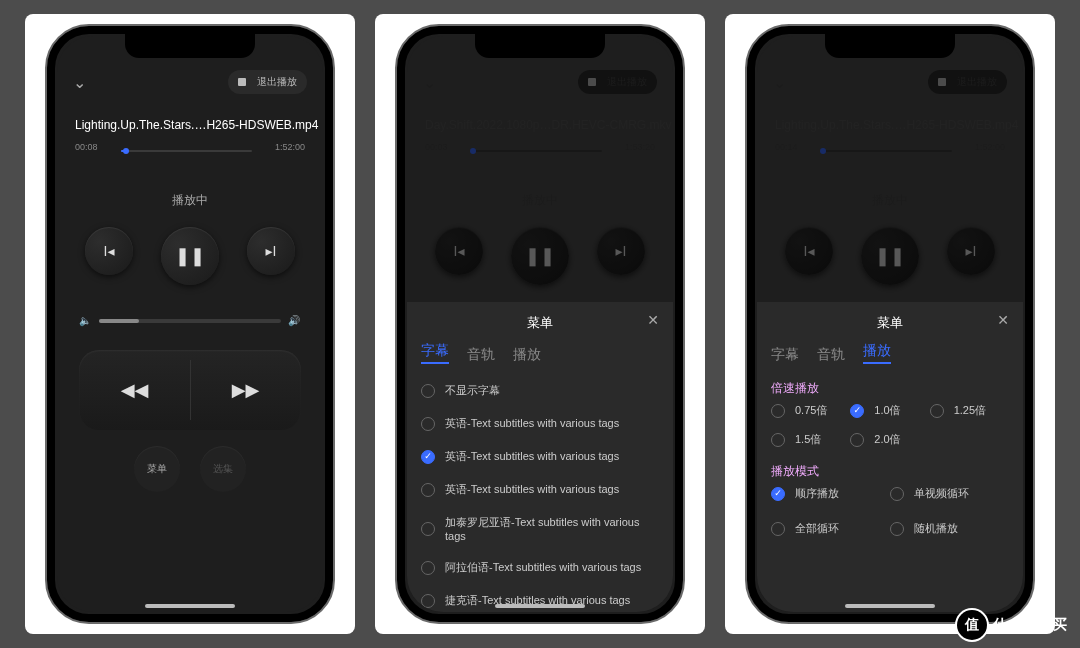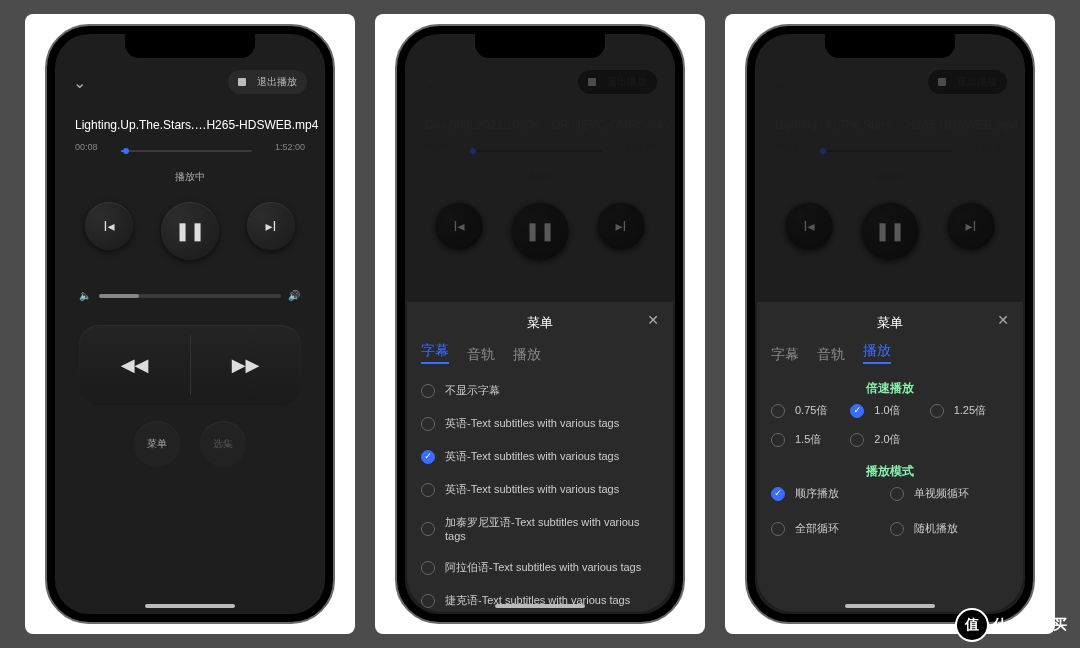--- a/index.html
+++ b/index.html
@@ -122,23 +122,23 @@
     position: absolute;
     right: -3px;
     top: -2px;
     width: 6px;
     height: 6px;
     background: #3a6cff;
     border-radius: 50%;
   }
   .status {
     text-align: center;
-    font-size: 10px;
+    font-size: 12px;
     color: #aaa;
-    margin-top: 14px;
+    margin-top: 36px;
   }
   .ctrl-row {
     display: flex;
     justify-content: center;
     gap: 28px;
     margin-top: 18px;
   }
   .cbtn {
     width: 48px;
     height: 48px;
@@ -283,24 +283,23 @@
     border-color: #3a6cff;
   }
   .radio.checked::after {
     content: "✓";
     color: #fff;
     font-size: 9px;
     line-height: 1;
   }
   .sect-label {
     font-size: 12px;
-    color: #86efac;
-    font-weight: 700;
+    color: #f0abfc;
+    font-weight: 400;
     margin: 8px 0 6px;
-    text-align: center;
   }
   .grid3 {
     display: grid;
     grid-template-columns: repeat(3,1fr);
     row-gap: 14px;
   }
   .grid2 {
     display: grid;
     grid-template-columns: repeat(2,1fr);
     row-gap: 20px;

